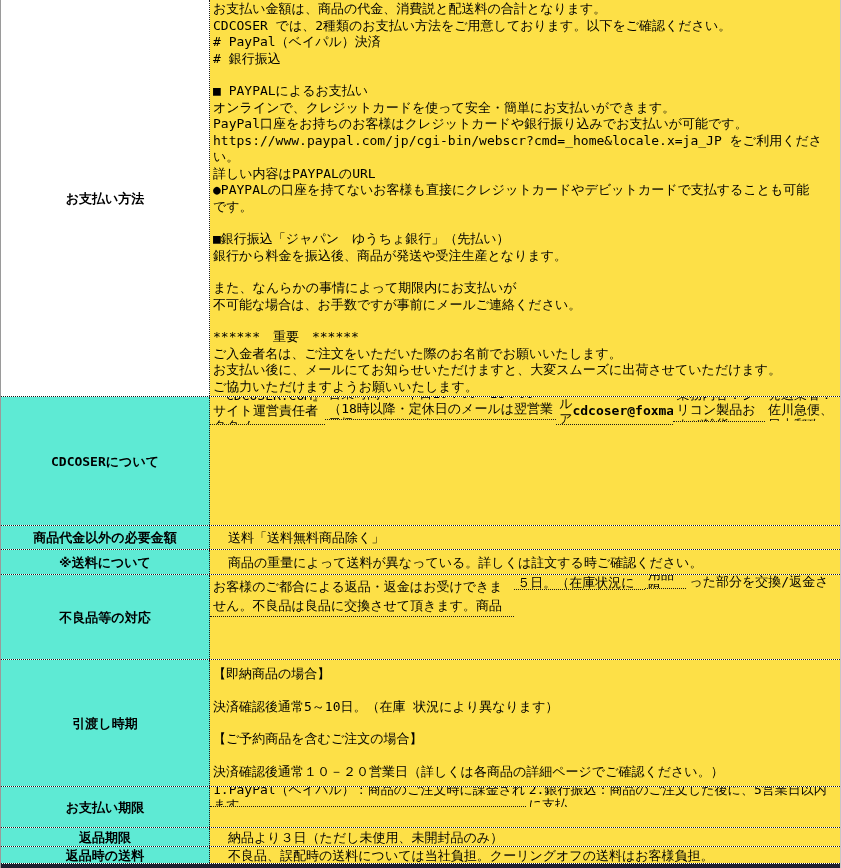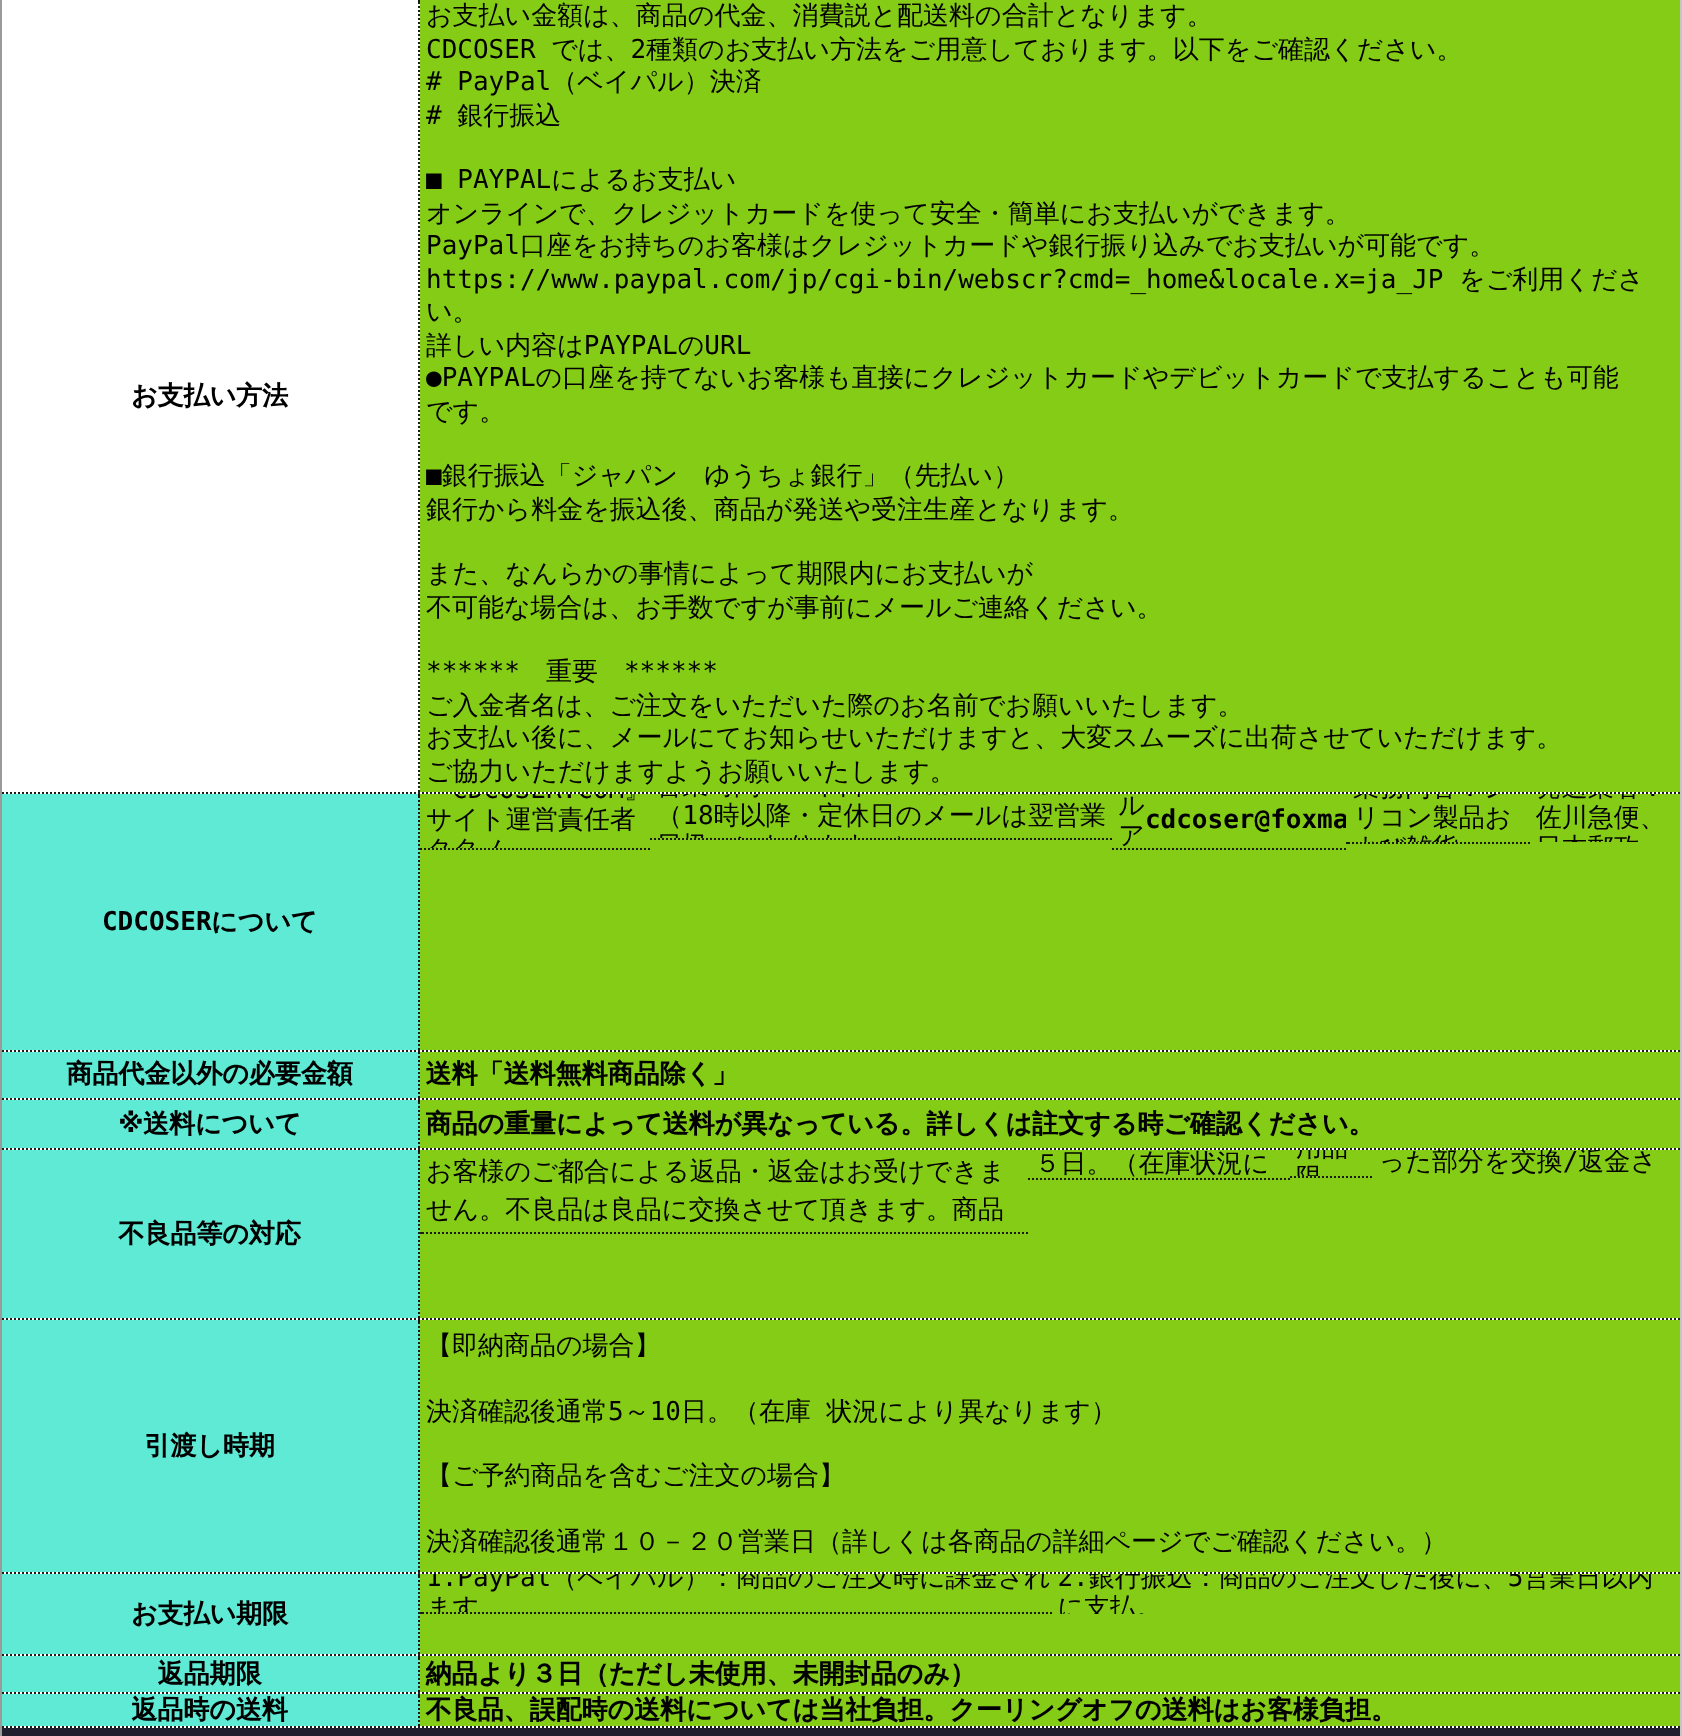--- a/index.html
+++ b/index.html
@@ -12,32 +12,32 @@
   }
   .row{display:flex;border-bottom:1px dotted #1b1b1b;box-sizing:border-box;overflow:hidden;flex:0 0 auto;}
   .label-cell{
     flex:0 0 209px;width:209px;box-sizing:border-box;
     border-right:1px dotted #1b1b1b;
     display:flex;align-items:center;justify-content:center;
     font-weight:bold;text-align:center;
     background:#5eead4;padding:0 8px;line-height:17px;
   }
   .row.first-row .label-cell{background:#ffffff;}
-  .content-cell{flex:1;background:#84cc16;box-sizing:border-box;overflow:hidden;min-width:0;}
+  .content-cell{flex:1;background:#fde047;box-sizing:border-box;overflow:hidden;min-width:0;}
   .lines{padding:1px 0 0 3px;}
   .line{min-height:16px;line-height:16.5px;}
   .subcol{display:flex;flex-direction:row;}
   .subrow{
     box-sizing:border-box;display:flex;align-items:center;
     padding-left:3px;border-bottom:1px dotted #1b1b1b;
     overflow:hidden;line-height:15px;
   }
   .subrow.last{border-bottom:none;}
   .subrow.wrap2{align-items:flex-start;padding-top:2px;line-height:19px;display:block;}
-  .single{height:100%;display:flex;align-items:center;padding-left:3px;line-height:15px;font-weight:bold;}
+  .single{height:100%;display:flex;align-items:center;padding-left:18px;line-height:15px;}
   .email{font-weight:bold;}
   .bottom-bar{flex:0 0 4px;height:4px;background:#1f1f2f;}
 </style>
 </head>
 <body>
 
 <div class="page">
 
   <div class="row first-row" style="height:397px">
     <div class="label-cell">お支払い方法</div>

